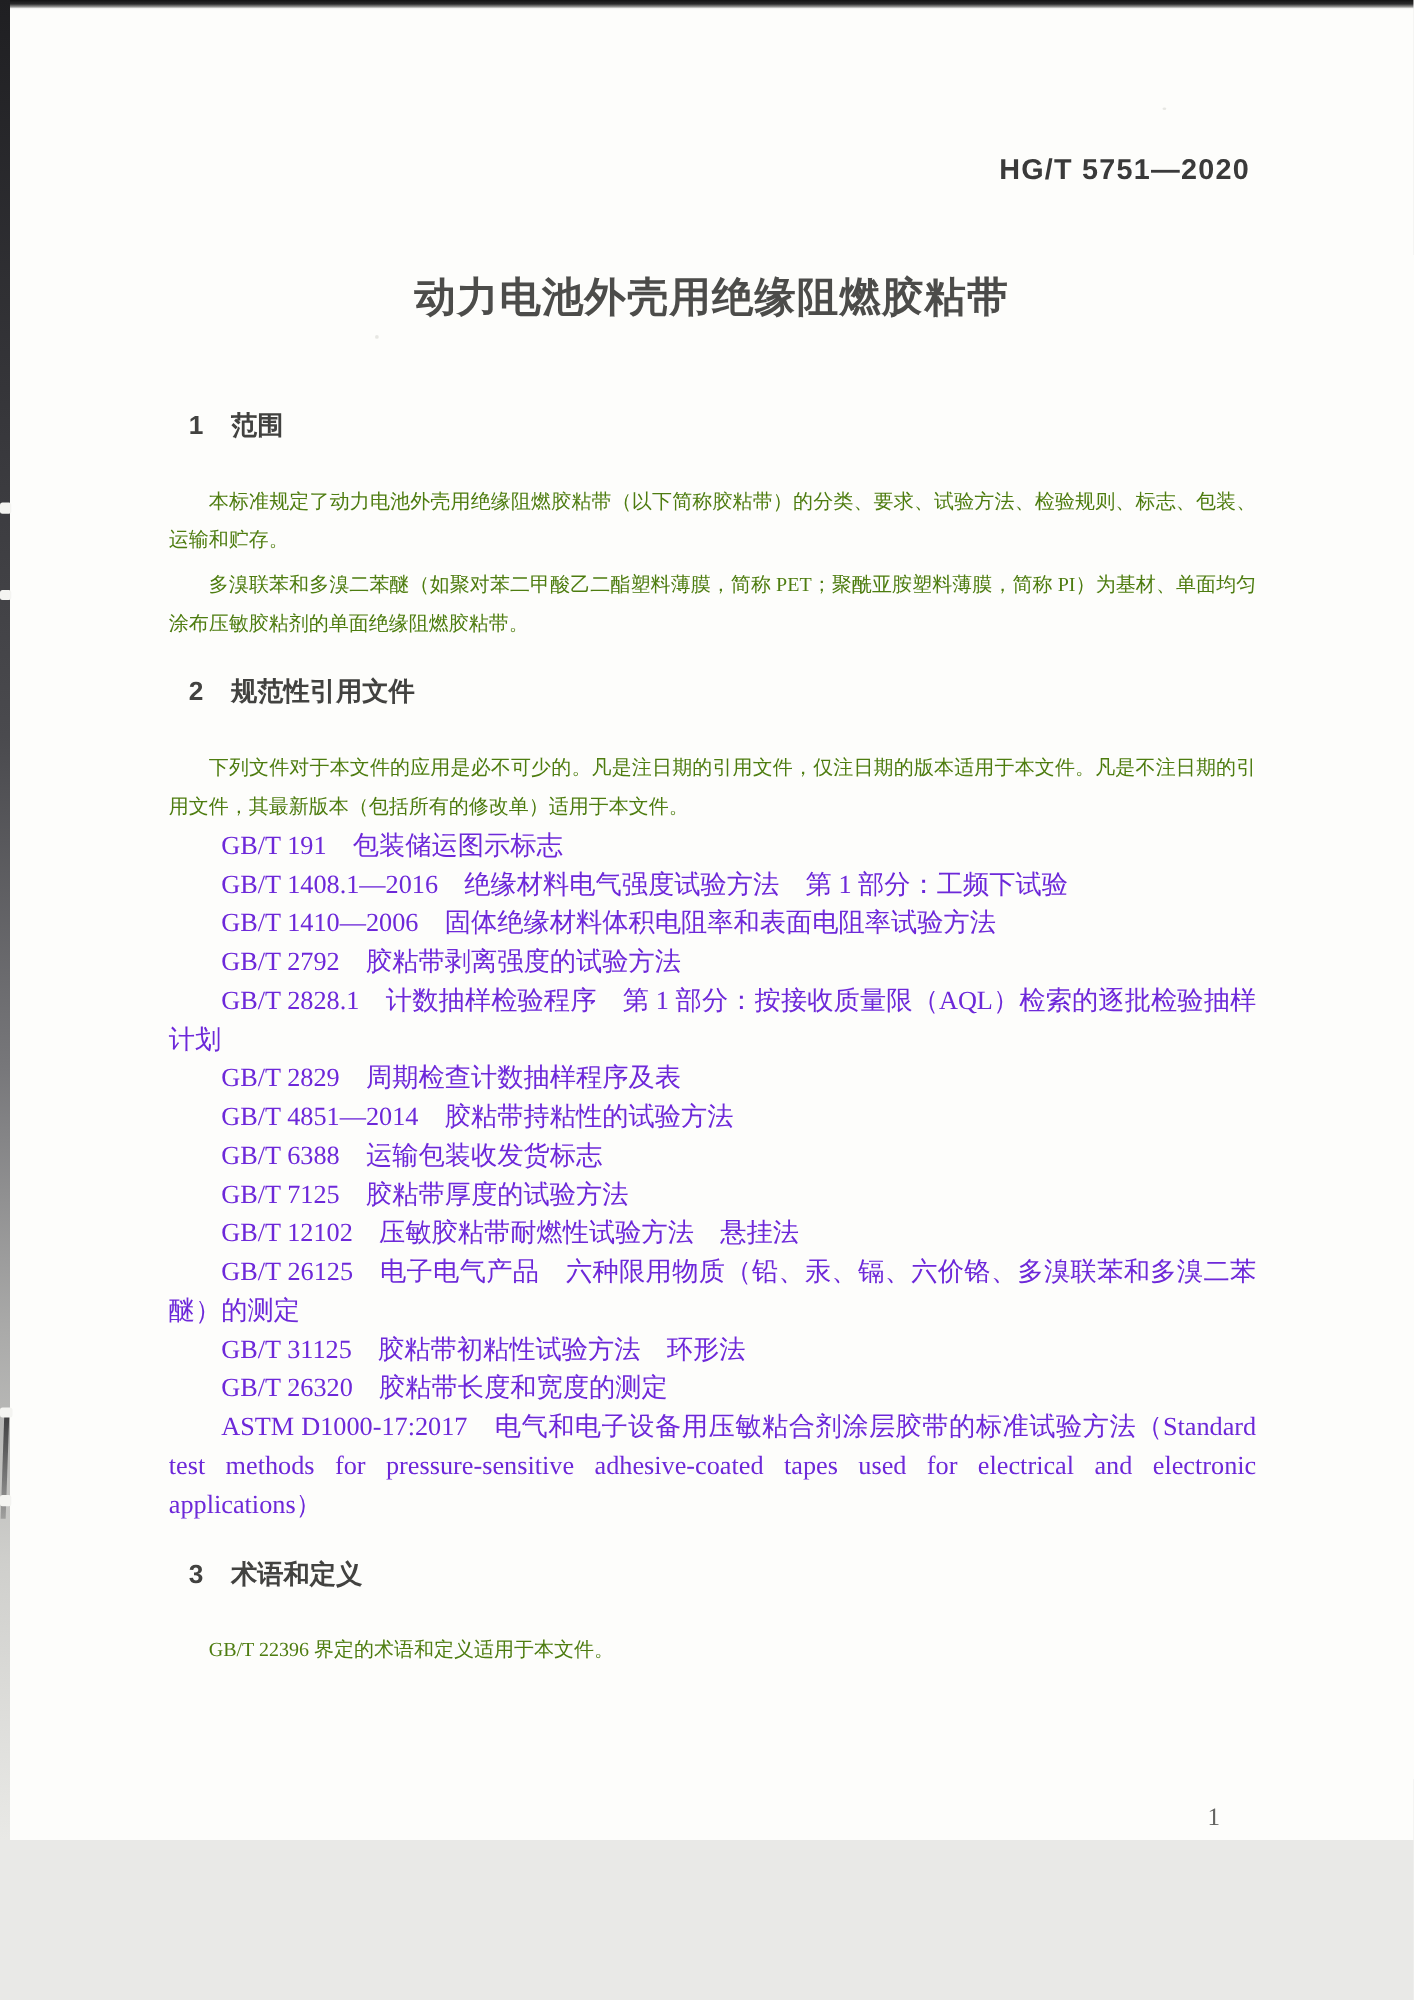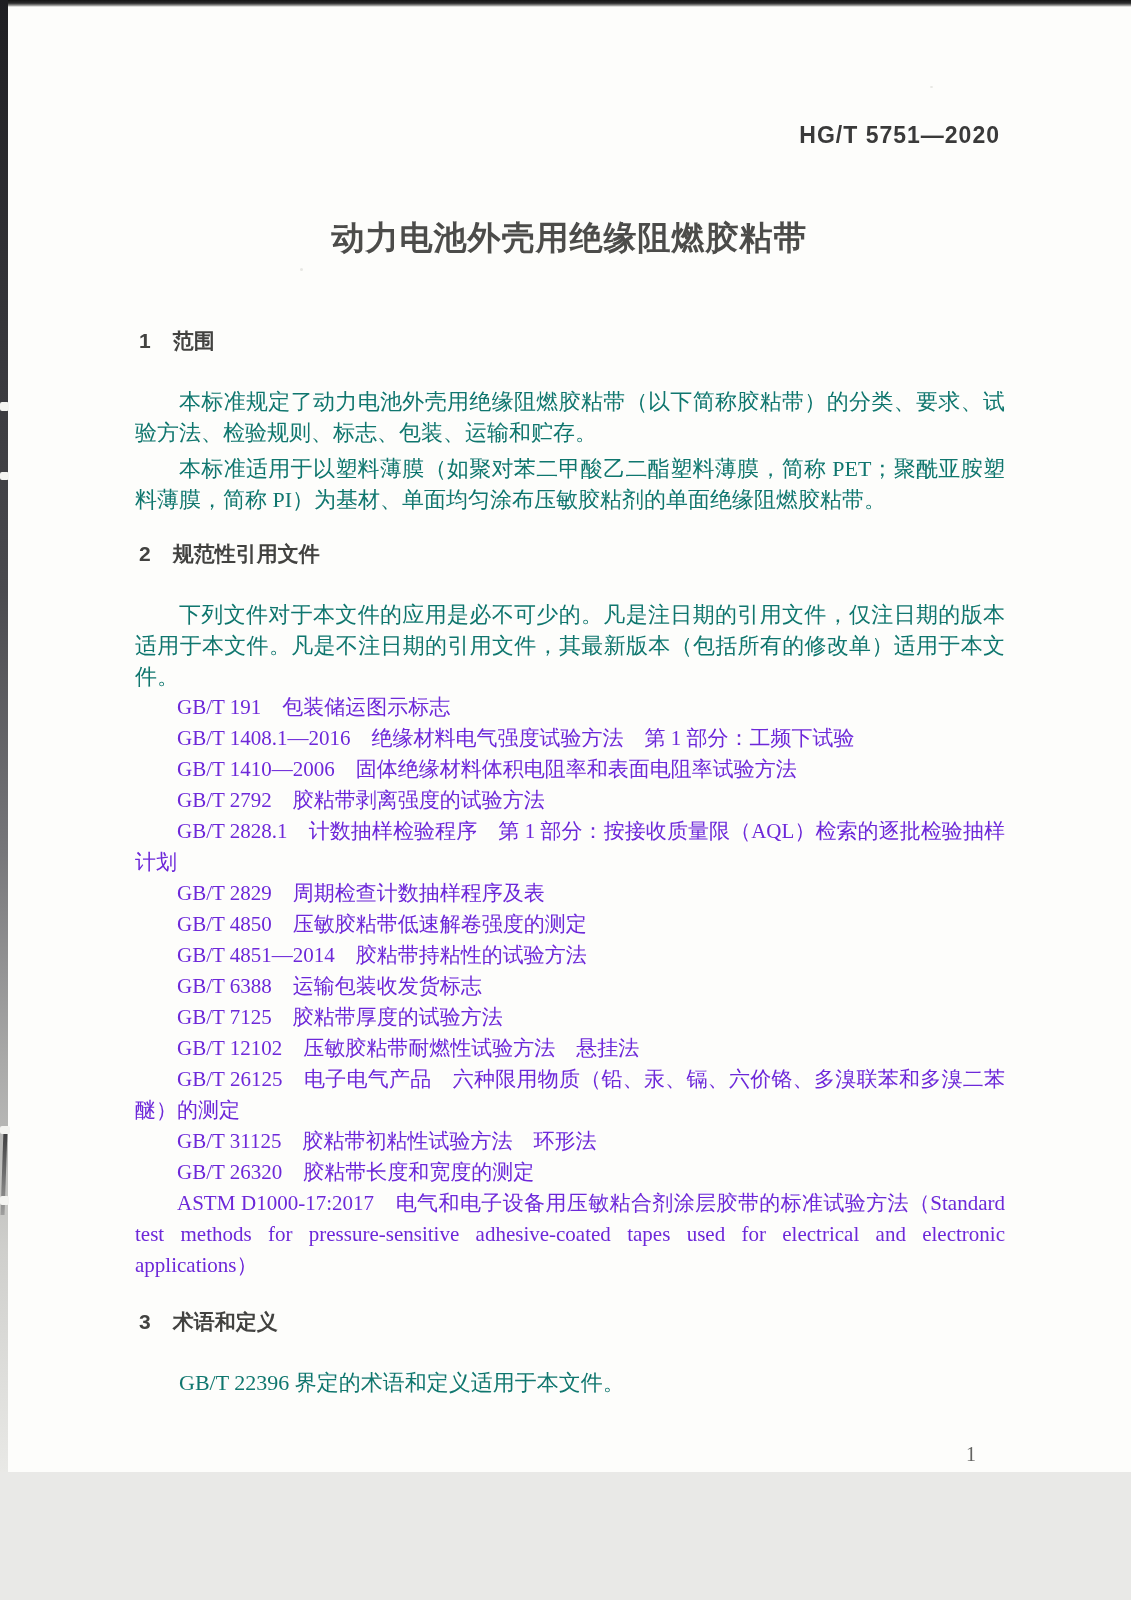--- a/index.html
+++ b/index.html
@@ -45,31 +45,31 @@
   .doc-title{
     position:absolute;top:216px;left:4px;width:100%;
     margin:0;text-align:center;
     font-family:"Liberation Sans","DejaVu Sans",sans-serif;
     font-weight:bold;font-size:33px;color:#4c4c4a;letter-spacing:1px;
   }
   .content{
     position:absolute;left:135px;top:330px;width:870px;
   }
   .section-heading{
-    margin:0 0 34px 4px;
+    margin:0 0 34px 16px;
     font-family:"Liberation Sans","DejaVu Sans",sans-serif;
     font-weight:bold;font-size:21px;line-height:22px;color:#424240;
   }
   .sec-num{margin-right:1.05em;}
   .section{margin-top:0;}
   .sec-2{margin-top:28px;}
   .sec-3{margin-top:30px;}
   .body-para{
-    margin:0;font-size:22px;line-height:31px;
-    text-align:justify;text-indent:2em;color:#0f766e;
+    margin:0;font-size:16px;line-height:31px;
+    text-align:justify;text-indent:2em;color:#4d7c0f;
   }
   .body-para + .body-para{margin-top:5px;}
   .ref-item{
     margin:0;font-size:21px;line-height:31px;
     text-align:justify;text-indent:2em;color:#6d28d9;
   }
   .page-number{
     position:absolute;top:1443px;right:155px;
     font-size:20px;color:#636361;
   }
@@ -89,32 +89,31 @@
   <div class="speckle sp-2"></div>
   <div class="speckle sp-3"></div>
 
   <div class="header-code">HG/T 5751—2020</div>
   <h1 class="doc-title">动力电池外壳用绝缘阻燃胶粘带</h1>
 
   <main class="content" id="content">
       <section class="section sec-1">
         <h2 class="section-heading"><span class="sec-num">1</span><span>范围</span></h2>
         <p class="body-para">本标准规定了动力电池外壳用绝缘阻燃胶粘带（以下简称胶粘带）的分类、要求、试验方法、检验规则、标志、包装、运输和贮存。</p>
-        <p class="body-para">本标准适用于以塑料薄膜（如聚对苯二甲酸乙二酯塑料薄膜，简称 PET；聚酰亚胺塑料薄膜，简称 PI）为基材、单面均匀涂布压敏胶粘剂的单面绝缘阻燃胶粘带。</p>
+        <p class="body-para">多溴联苯和多溴二苯醚（如聚对苯二甲酸乙二酯塑料薄膜，简称 PET；聚酰亚胺塑料薄膜，简称 PI）为基材、单面均匀涂布压敏胶粘剂的单面绝缘阻燃胶粘带。</p>
       </section>
       <section class="section sec-2">
         <h2 class="section-heading"><span class="sec-num">2</span><span>规范性引用文件</span></h2>
         <p class="body-para">下列文件对于本文件的应用是必不可少的。凡是注日期的引用文件，仅注日期的版本适用于本文件。凡是不注日期的引用文件，其最新版本（包括所有的修改单）适用于本文件。</p>
         <p class="ref-item">GB/T 191　包装储运图示标志</p>
         <p class="ref-item">GB/T 1408.1—2016　绝缘材料电气强度试验方法　第 1 部分：工频下试验</p>
         <p class="ref-item">GB/T 1410—2006　固体绝缘材料体积电阻率和表面电阻率试验方法</p>
         <p class="ref-item">GB/T 2792　胶粘带剥离强度的试验方法</p>
         <p class="ref-item">GB/T 2828.1　计数抽样检验程序　第 1 部分：按接收质量限（AQL）检索的逐批检验抽样计划</p>
         <p class="ref-item">GB/T 2829　周期检查计数抽样程序及表</p>
-        <p class="ref-item">GB/T 4850　压敏胶粘带低速解卷强度的测定</p>
         <p class="ref-item">GB/T 4851—2014　胶粘带持粘性的试验方法</p>
         <p class="ref-item">GB/T 6388　运输包装收发货标志</p>
         <p class="ref-item">GB/T 7125　胶粘带厚度的试验方法</p>
         <p class="ref-item">GB/T 12102　压敏胶粘带耐燃性试验方法　悬挂法</p>
         <p class="ref-item">GB/T 26125　电子电气产品　六种限用物质（铅、汞、镉、六价铬、多溴联苯和多溴二苯醚）的测定</p>
         <p class="ref-item">GB/T 31125　胶粘带初粘性试验方法　环形法</p>
         <p class="ref-item">GB/T 26320　胶粘带长度和宽度的测定</p>
         <p class="ref-item">ASTM D1000-17:2017　电气和电子设备用压敏粘合剂涂层胶带的标准试验方法（Standard test methods for pressure-sensitive adhesive-coated tapes used for electrical and electronic applications）</p>
       </section>
       <section class="section sec-3">

